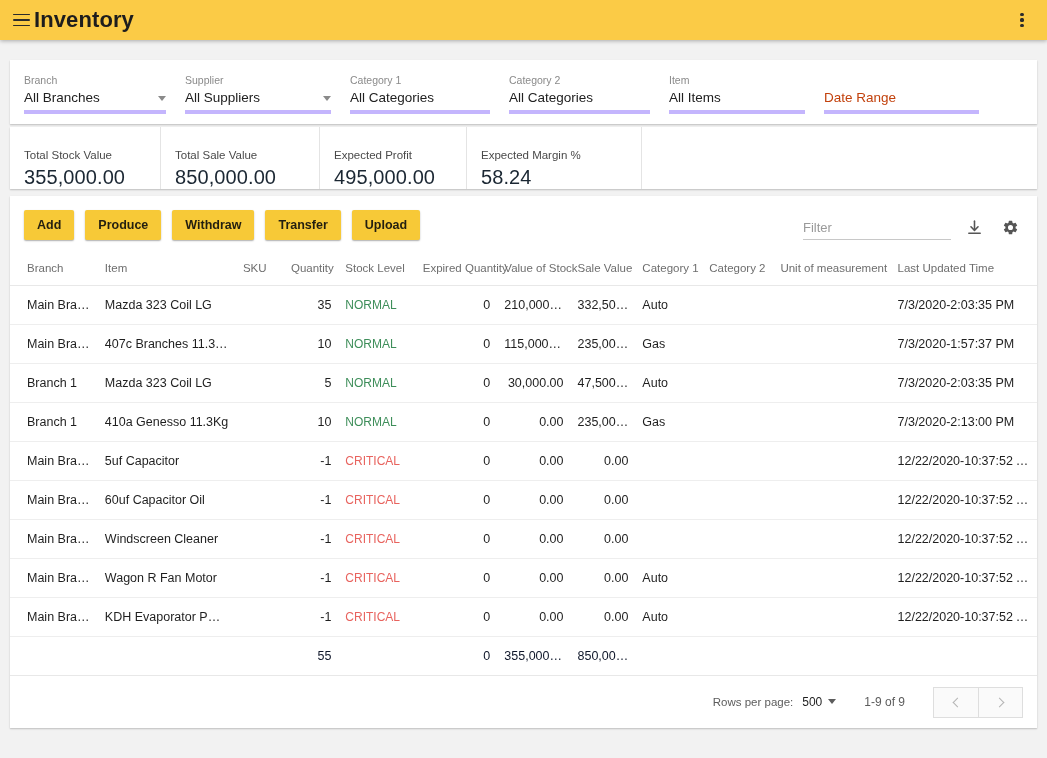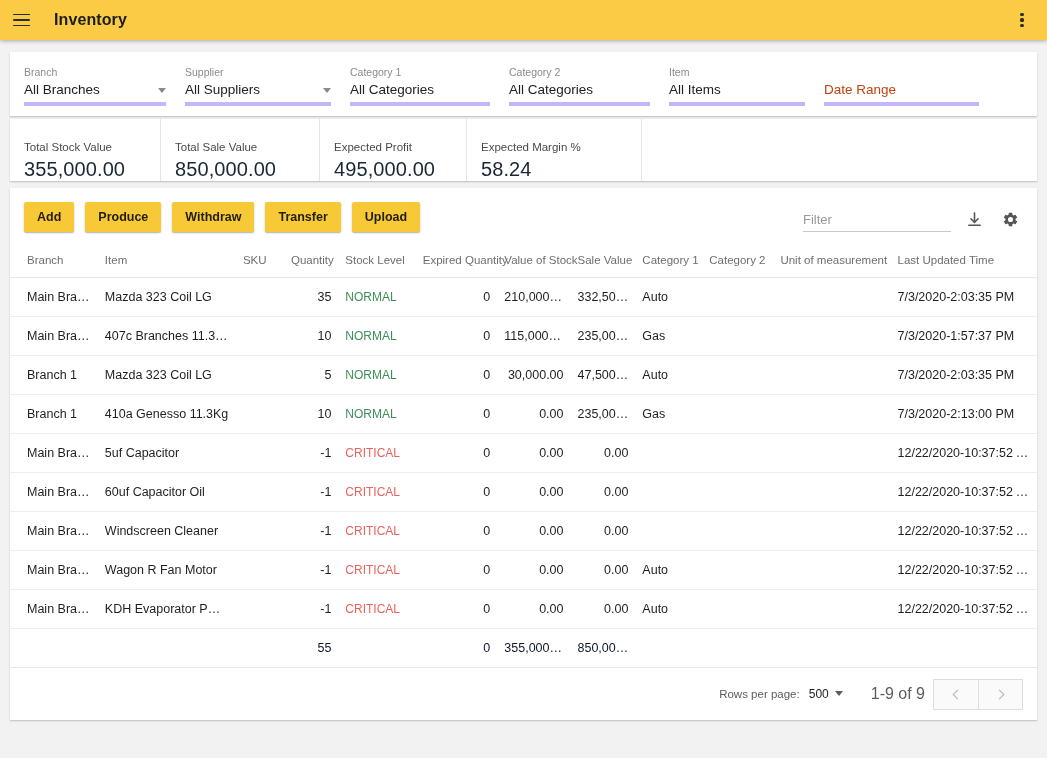--- a/index.html
+++ b/index.html
@@ -16,28 +16,28 @@
   .appbar {
     height: 40px; background: #FBCB46;
     display: flex; align-items: center;
     padding: 0 12px 0 8px;
     position: relative; z-index: 5;
     box-shadow: 0 1px 4px rgba(0,0,0,.30);
   }
   .hamburger { width: 26px; height: 26px; display: flex; flex-direction: column;
                justify-content: center; align-items: center; gap: 4px; cursor: pointer; }
   .hamburger span { display: block; width: 17px; height: 1.6px; background: #2b2b2b; border-radius: 1px; }
-  .appbar-title { font-size: 16px; font-weight: bold; color: #1d1d1d; margin-left: 20px; letter-spacing: .1px; }
+  .appbar-title { font-size: 22px; font-weight: bold; color: #1d1d1d; margin-left: 0; letter-spacing: .1px; }
   .appbar-spacer { flex: 1; }
   .kebab { width: 26px; height: 26px; display: flex; flex-direction: column;
            justify-content: center; align-items: center; gap: 2.5px; cursor: pointer; }
   .kebab i { display: block; width: 3.2px; height: 3.2px; border-radius: 50%; background: #2b2b2b; }
 
   
-  .content { padding: 12px 10px 0 10px; }
+  .content { padding: 20px 10px 0 10px; }
 
   
   .card {
     background: #fff;
     box-shadow: 0 1px 2px rgba(0,0,0,.14), 0 1px 1px rgba(0,0,0,.07);
   }
   .filter-card { padding: 14px 14px 10px 14px; display: flex; align-items: flex-end; gap: 0; }
   .field { position: relative; margin-right: 19px; }
   .field-label { font-size: 10.5px; color: #8a8a8a; margin-bottom: 3px; line-height: 12px; }
   .field-value-row {
@@ -120,21 +120,21 @@
   .pad-l { padding-left: 17px !important; }
 
   
   .paginator {
     display: flex; align-items: center; justify-content: flex-end;
     padding: 9px 14px; height: 52px; font-size: 11.5px; color: #5c5c5c;
   }
   .pg-label { margin-right: 9px; }
   .pg-select { display: flex; align-items: center; font-size: 12px; color: #1f1f1f; cursor: pointer; margin-right: 28px; }
   .pg-select .caret { margin-bottom: 2px; margin-left: 6px; border-top-color: #5c5c5c; }
-  .pg-range { margin-right: 8px; font-size: 16px; color: #5c5c5c; }
+  .pg-range { margin-right: 28px; font-size: 12px; color: #5c5c5c; }
   .pg-btns { display: flex; }
   .pg-btn {
     width: 45px; height: 31px; border: 1px solid #dedede; background: #fafafa;
     display: flex; align-items: center; justify-content: center; cursor: pointer;
   }
   .pg-btn.prev { border-right: none; }
   .chev { width: 7px; height: 7px; border-top: 1.4px solid #b4b4b4; border-right: 1.4px solid #b4b4b4; }
   .chev.left { transform: rotate(-135deg); margin-left: 3px; }
   .chev.right { transform: rotate(45deg); margin-right: 3px; }
 </style>

